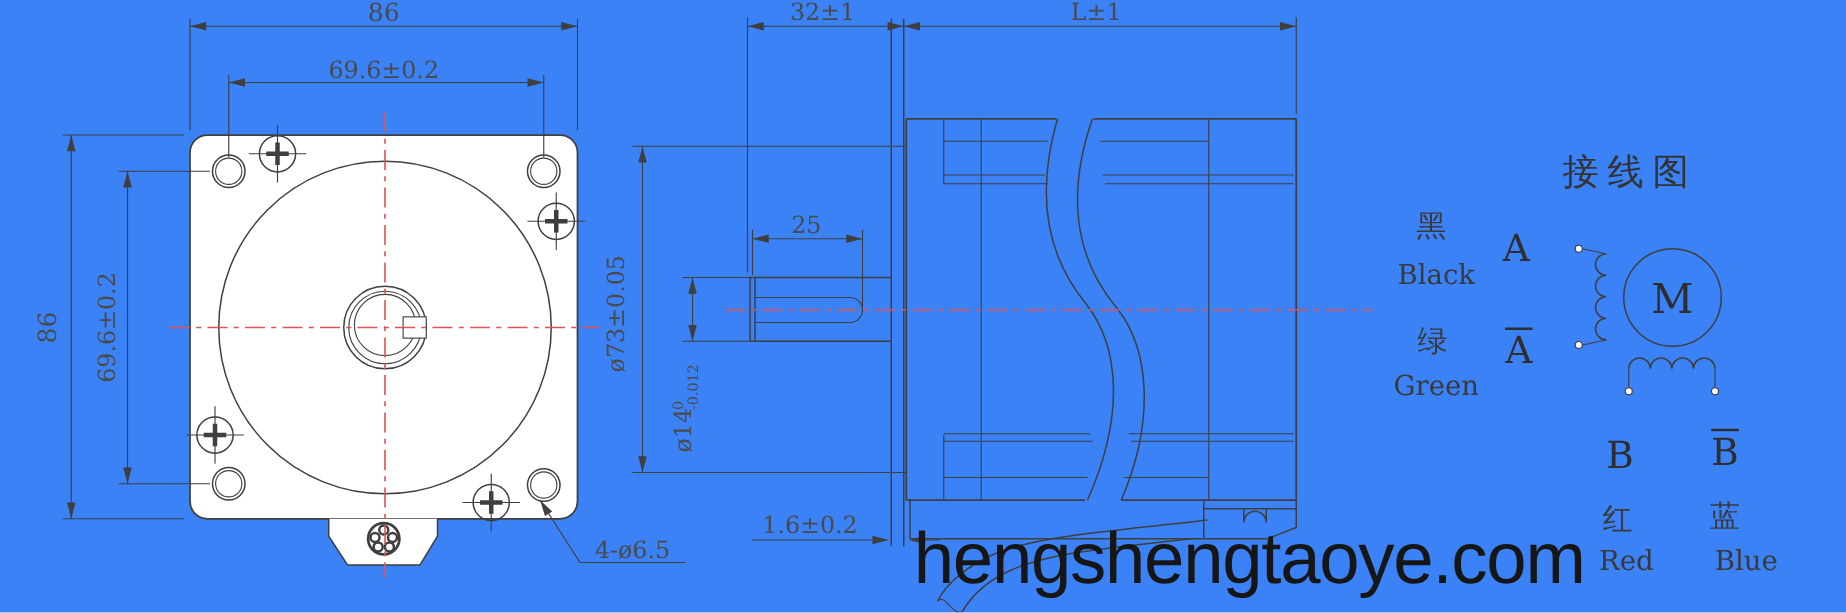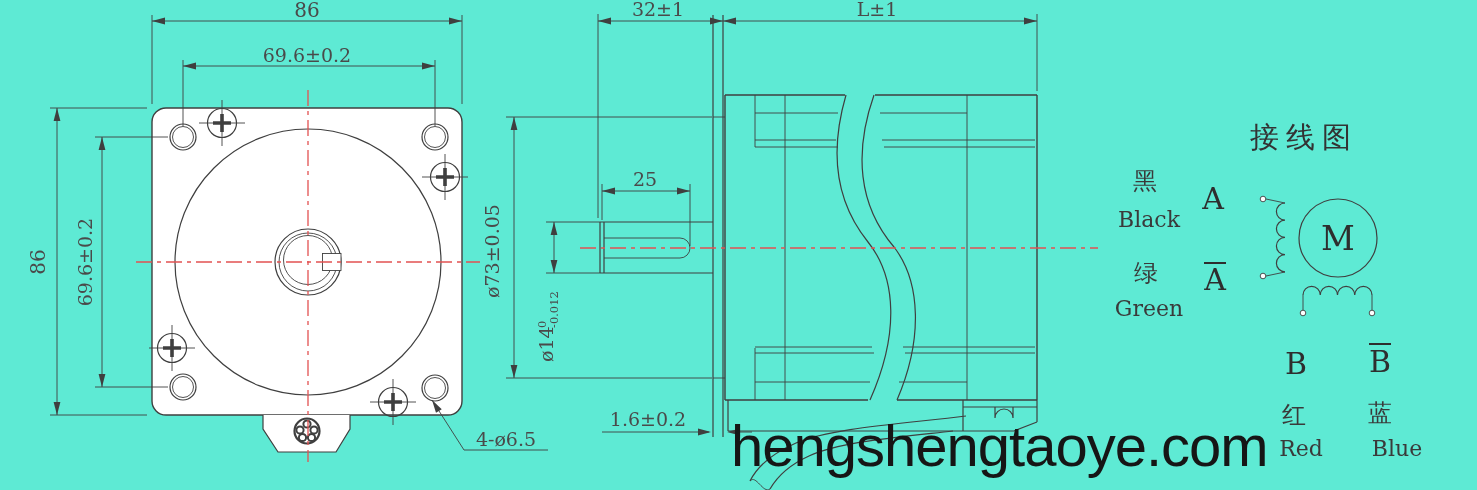--- a/index.html
+++ b/index.html
@@ -1,16 +1,16 @@
 <!DOCTYPE html>
 <html><head>
 <meta charset="utf-8">
 <style>
   html,body{margin:0;padding:0;background:#ffffff;}
-  .stage{position:relative;width:1477px;height:490px;background:#5eead4;overflow:hidden;
+  .stage{position:relative;width:1477px;height:490px;background:#3b82f6;overflow:hidden;
          font-family:"DejaVu Serif","Liberation Serif",serif;}
   svg text{fill:#4a4a4a;}
   svg .cad{stroke:#3f3f3f;fill:none;}
   svg .thin{stroke-width:0.9;}
   svg .med{stroke-width:1.2;}
   svg .thick{stroke-width:1.4;}
   svg .whitefill{fill:#ffffff;}
   svg .red{stroke:#e25252;stroke-width:1.3;fill:none;stroke-dasharray:16 5 4 5;}
   svg .dimtxt{font-size:19px;font-family:"DejaVu Serif","Liberation Serif",serif;}
   svg .dimtxt20{font-size:20px;font-family:"DejaVu Serif","Liberation Serif",serif;}

